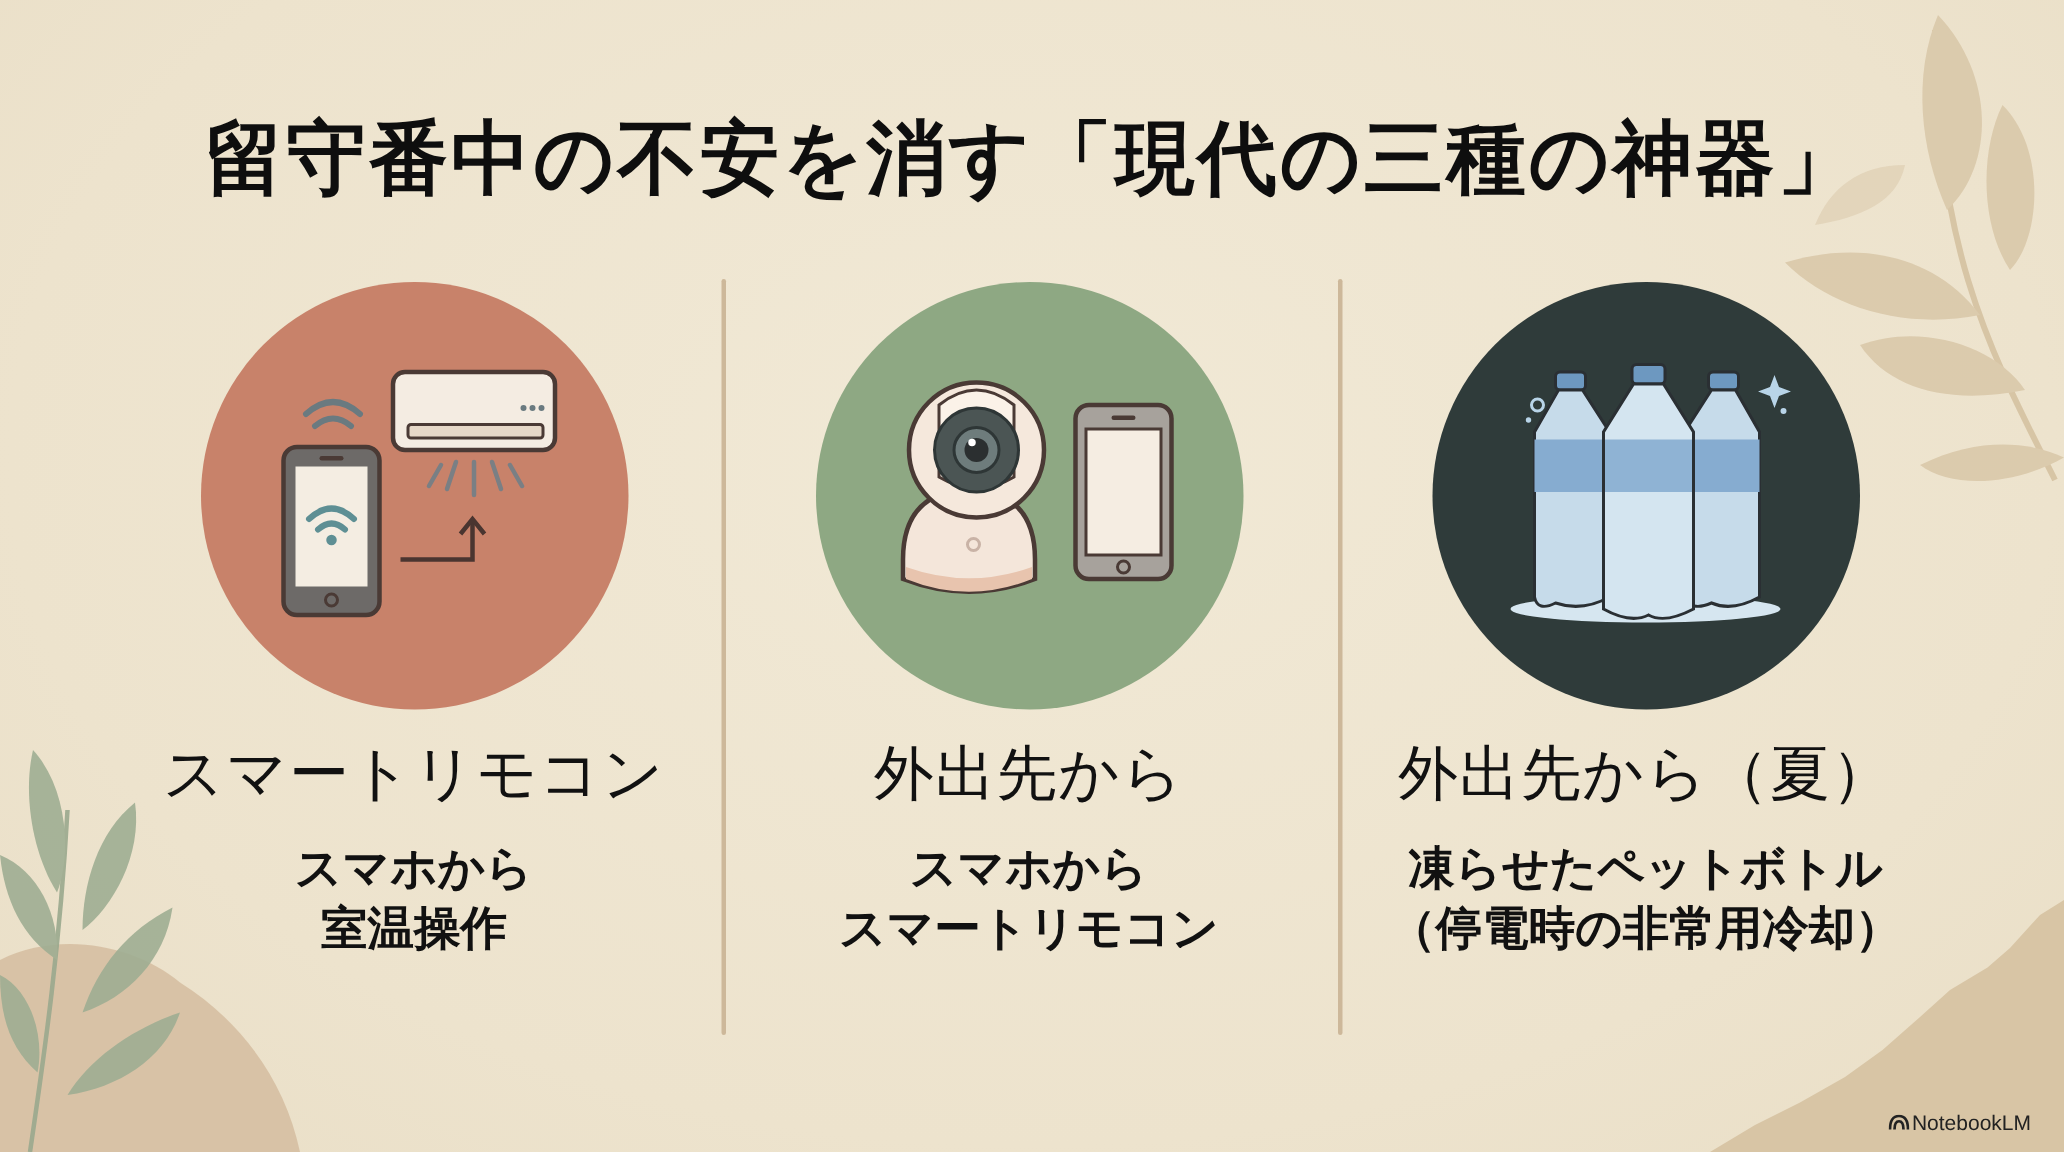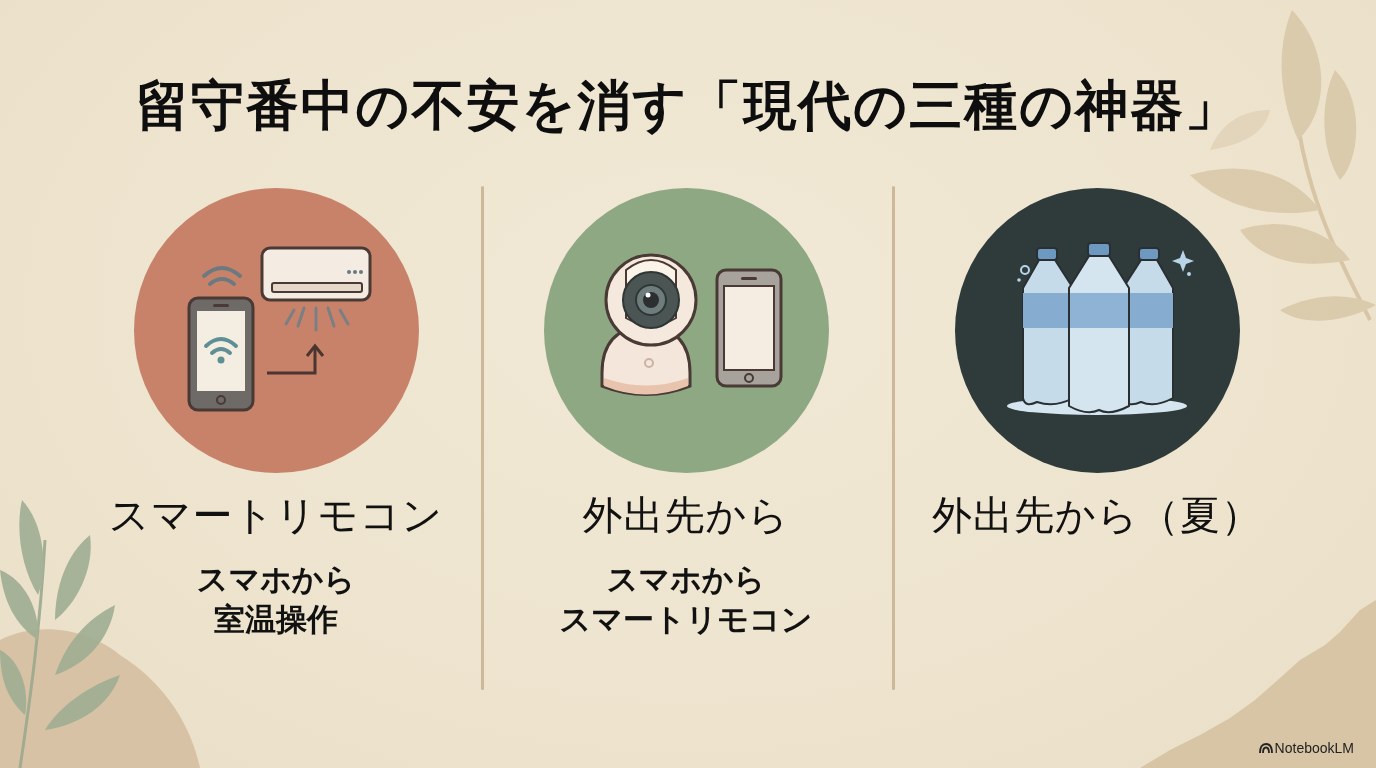--- a/index.html
+++ b/index.html
@@ -154,20 +154,22 @@
         <rect x="115" y="105" width="58" height="35" fill="#8fb3d4" stroke="none"></rect>
       </g>
 
       <path d="M228 62 l3 8 l8 3 l-8 3 l-3 8 l-3 -8 l-8 -3 l8 -3z" fill="#b8d4e8"></path>
       <circle cx="234" cy="86" r="2" fill="#b8d4e8"></circle>
       <circle cx="70" cy="82" r="4" fill="none" stroke="#b8d4e8" stroke-width="2"></circle>
       <circle cx="64" cy="92" r="1.8" fill="#b8d4e8"></circle>
     </svg>
   </div>
   <div class="col-heading">外出先から（夏）</div>
+  <div class="col-desc">凍らせたペットボトル
+（停電時の非常用冷却）</div>
 </div>
 
 <div class="brand">
   <svg width="14" height="11" viewBox="0 0 14 11">
     <path d="M1 10 Q1 1 7 1 Q13 1 13 10" stroke="#222" stroke-width="1.8" fill="none"></path>
     <path d="M4 10 Q4 4.5 7 4.5 Q10 4.5 10 10" stroke="#222" stroke-width="1.8" fill="none"></path>
   </svg>
   <span>NotebookLM</span>
 </div>
 

